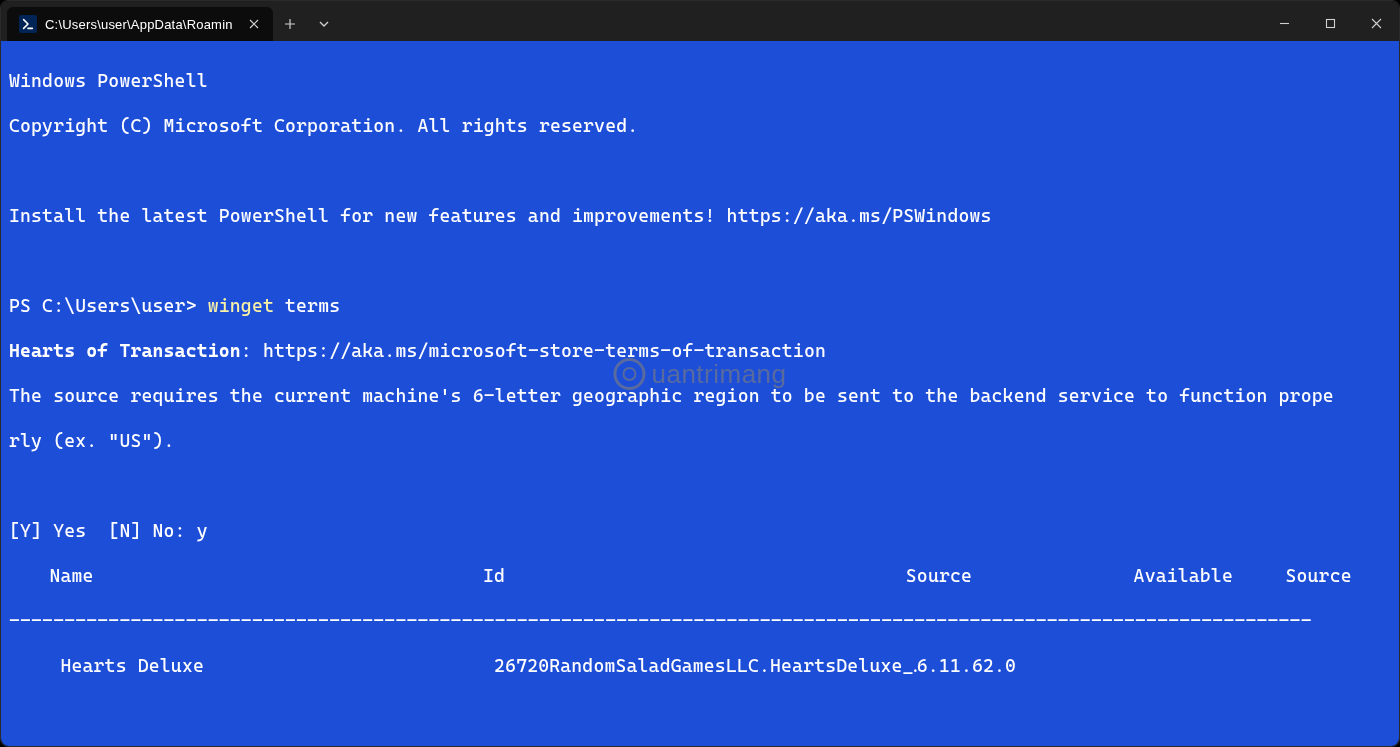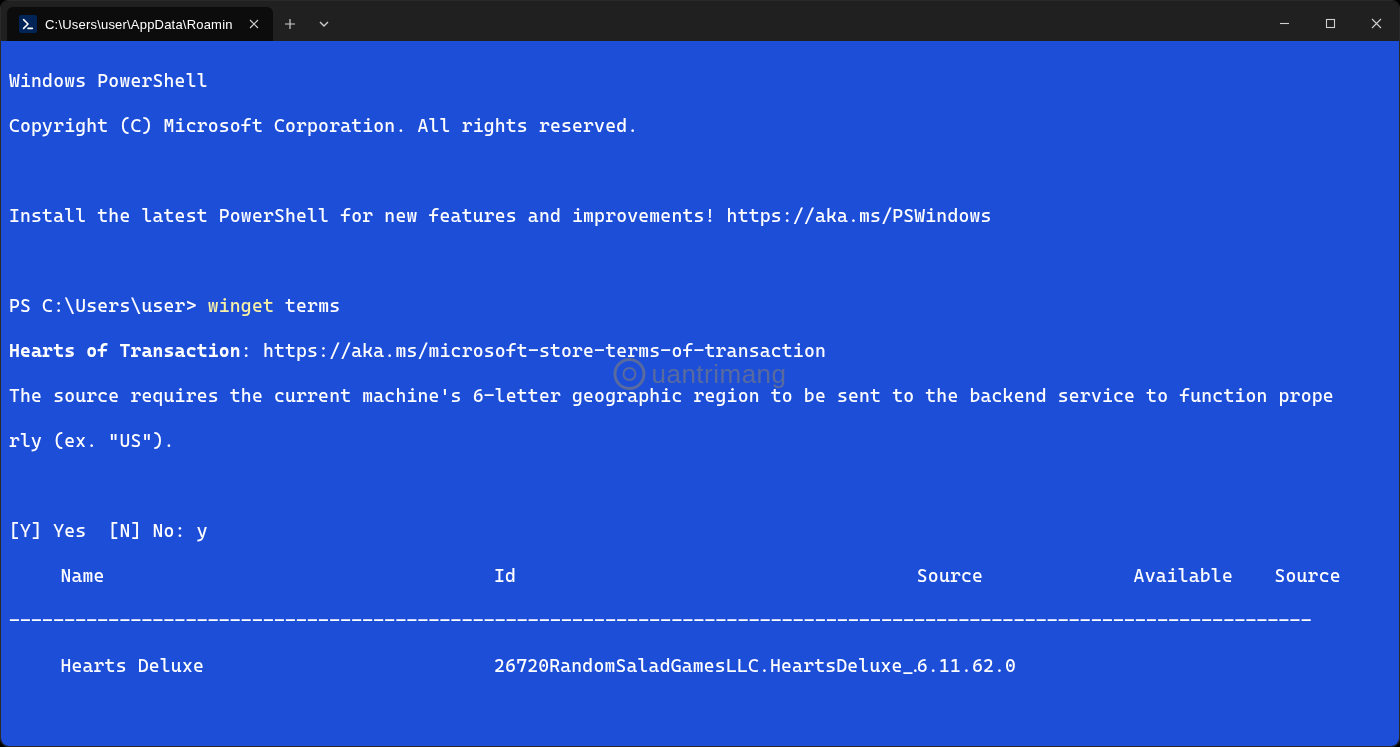--- a/index.html
+++ b/index.html
@@ -118,21 +118,21 @@
   .line { white-space: pre; }
   .yellow { color: #f9f1a5; }
   .bold { font-weight: 700; }
   .blank { height: 22.5px; }
   .row { display: flex; white-space: pre; justify-content: center; }
   .c-name { width: 40ch; overflow:hidden; }
   .c-id   { width: 39ch; overflow:hidden; }
   .c-ver  { width: 20ch; overflow:hidden; }
   .c-avail{ width: 13ch; overflow:hidden; }
   .c-src  { width: 6ch;  text-align: right; overflow:hidden; }
-  .hdr .c-avail, .hdr .c-src { font-weight: inherit; }
+  .hdr .c-avail, .hdr .c-src { font-weight: inherit; margin-left: 11px; }
 
   
   .watermark {
     position: absolute;
     top: 357px;
     left: 50%;
     transform: translateX(-50%);
     display: flex;
     align-items: center;
     gap: 6px;

